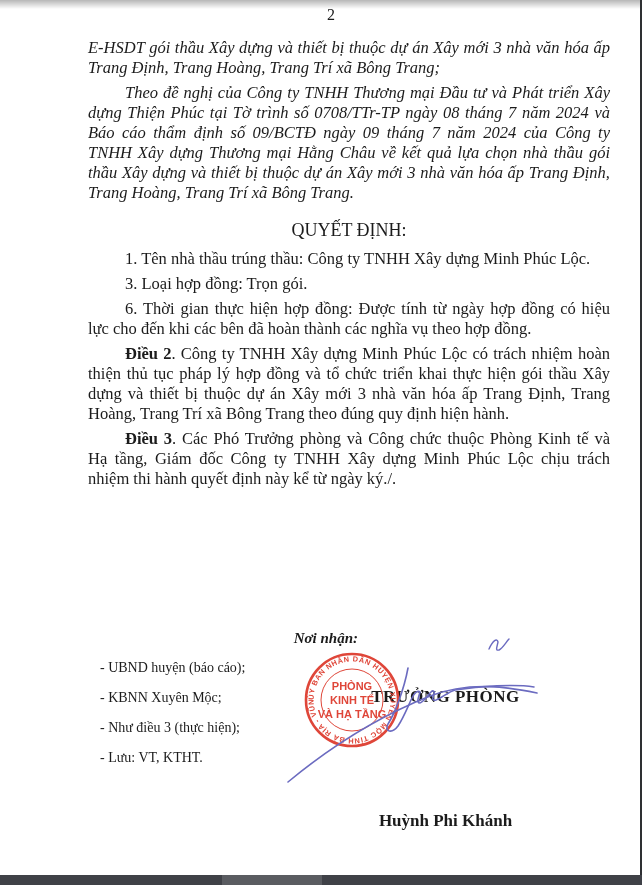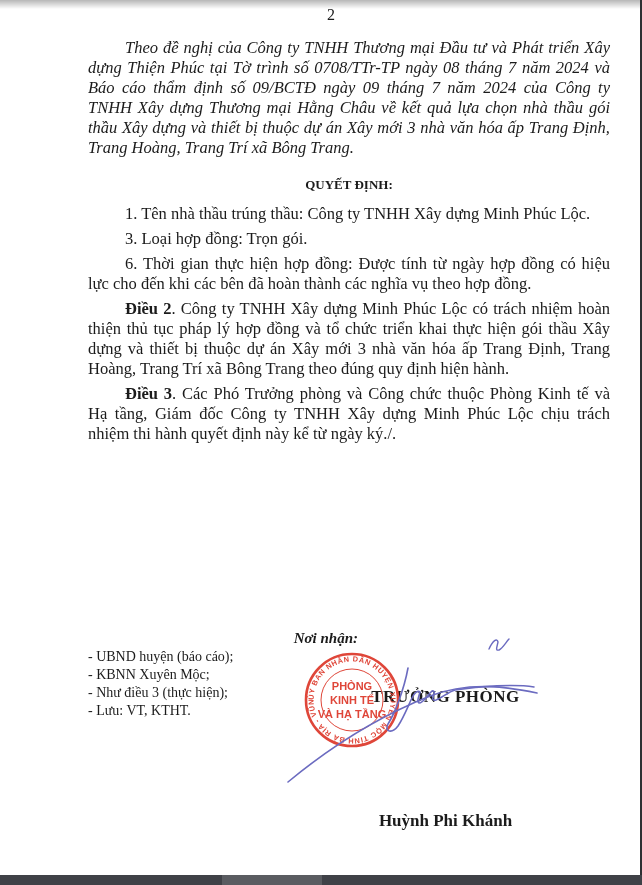--- a/index.html
+++ b/index.html
@@ -21,29 +21,29 @@
     font-size:16px;
   }
   .content{
     position:absolute;top:38px;left:88px;width:522px;
     font-size:16.5px;line-height:20px;text-align:justify;
   }
   .content p{margin:0 0 5px 0;}
   .ital{font-style:italic;}
   .indent{text-indent:37px;}
   .heading{
-    text-align:center;font-weight:bold;font-size:13px;
+    text-align:center;font-weight:normal;font-size:18px;
     margin:17px 0 9px 0 !important;text-indent:0;
   }
   .b{font-weight:bold;}
   .footer-recipients{
     position:absolute;left:88px;top:629px;width:270px;font-size:14px;line-height:18px;
   }
   .footer-recipients .noi-nhan{font-weight:bold;font-style:italic;font-size:15px;margin:0 0 1px 0;text-align:right;}
-  .footer-recipients div{margin:0;}
+  .footer-recipients div{margin:12px;}
   .sign-block{
     position:absolute;left:318px;top:644px;width:255px;text-align:center;margin-top:43px;
   }
   .sign-title{font-weight:bold;font-size:17px;letter-spacing:0.5px;margin:0;}
   .sign-name{font-weight:bold;font-size:17px;margin:104px 0 0 0;}
   .stamp-svg{position:absolute;left:287px;top:635px;width:130px;height:130px;}
   .sig-svg{position:absolute;left:280px;top:640px;width:280px;height:160px;}
   .flourish-svg{position:absolute;left:486px;top:633px;width:26px;height:24px;}
   .bottom-bar{
     position:absolute;left:0;bottom:0;width:642px;height:10px;background:#3f4147;
@@ -54,20 +54,21 @@
 </style>
 </head>
 <body>
 
 <div class="top-shadow"></div>
 <div class="right-edge"></div>
 
 <div class="page-num">2</div>
 
 <div class="content">
+  <p class="ital">E-HSDT gói thầu Xây dựng và thiết bị thuộc dự án Xây mới 3 nhà văn hóa ấp Trang Định, Trang Hoàng, Trang Trí xã Bông Trang;</p>
   <p class="ital indent">Theo đề nghị của Công ty TNHH Thương mại Đầu tư và Phát triển Xây dựng Thiện Phúc tại Tờ trình số 0708/TTr-TP ngày 08 tháng 7 năm 2024 và Báo cáo thẩm định số 09/BCTĐ ngày 09 tháng 7 năm 2024 của Công ty TNHH Xây dựng Thương mại Hằng Châu về kết quả lựa chọn nhà thầu gói thầu Xây dựng và thiết bị thuộc dự án Xây mới 3 nhà văn hóa ấp Trang Định, Trang Hoàng, Trang Trí xã Bông Trang.</p>
 
   <p class="heading">QUYẾT ĐỊNH:</p>
 
 
   <p class="indent">1. Tên nhà thầu trúng thầu: Công ty TNHH Xây dựng Minh Phúc Lộc.</p>
   <p class="indent">3. Loại hợp đồng: Trọn gói.</p>
   <p class="indent">6. Thời gian thực hiện hợp đồng: Được tính từ ngày hợp đồng có hiệu lực cho đến khi các bên đã hoàn thành các nghĩa vụ theo hợp đồng.</p>
 
   <p class="indent">

